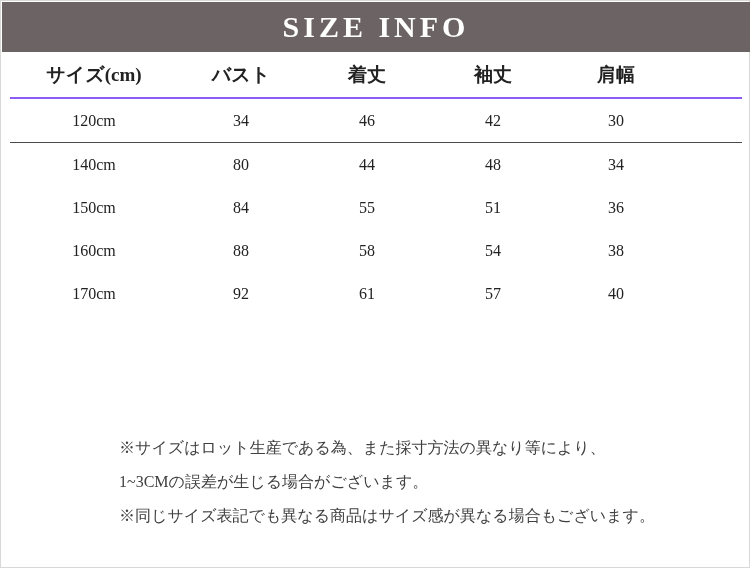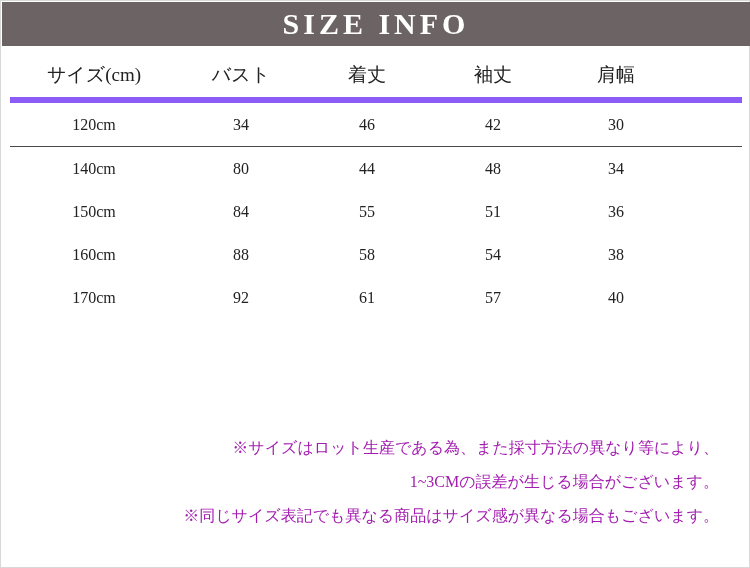--- a/index.html
+++ b/index.html
@@ -19,21 +19,21 @@
     height: 568px;
     box-sizing: border-box;
     border: 1px solid #d8d8d8;
     background: #ffffff;
   }
   .title-bar {
     position: absolute;
     left: 1px;
     top: 1px;
     width: 748px;
-    height: 44px;
+    height: 50px;
     background: #6b6364;
     display: flex;
     align-items: center;
     justify-content: center;
   }
   .title-bar .title-text {
     color: #ffffff;
     font-family: "Liberation Serif", "DejaVu Serif", serif;
     font-size: 30px;
     font-weight: bold;
@@ -53,22 +53,22 @@
     text-align: center;
     font-family: "Liberation Serif", "DejaVu Serif", serif;
     color: #222222;
     font-size: 16px;
     height: 43px;
     vertical-align: middle;
     padding: 0;
   }
   table.size-table thead th {
     font-size: 19px;
-    font-weight: normal;
-    border-bottom: 6px solid #8b5cf6;
+    font-weight: bold;
+    border-bottom: 2px solid #8b5cf6;
     height: 44px;
   }
   table.size-table tbody tr.ruled td {
     border-bottom: 1px solid #4a4a4a;
   }
   table.size-table col.c0 { width: 168px; }
   table.size-table col.c1 { width: 126px; }
   table.size-table col.c2 { width: 126px; }
   table.size-table col.c3 { width: 126px; }
   table.size-table col.c4 { width: 120px; }
@@ -76,24 +76,23 @@
 
   .notes {
     position: absolute;
     left: 118px;
     top: 430px;
     width: 600px;
   }
   .notes .note-line {
     font-family: "Liberation Serif", "DejaVu Serif", serif;
     font-size: 16px;
-    color: #a21caf;
+    color: #404040;
     line-height: 34px;
     white-space: nowrap;
-    text-align: right;
   }
 </style>
 </head>
 <body>
 
 <div class="page">
 
   <div class="title-bar">
     <span class="title-text">SIZE  INFO</span>
   </div>

